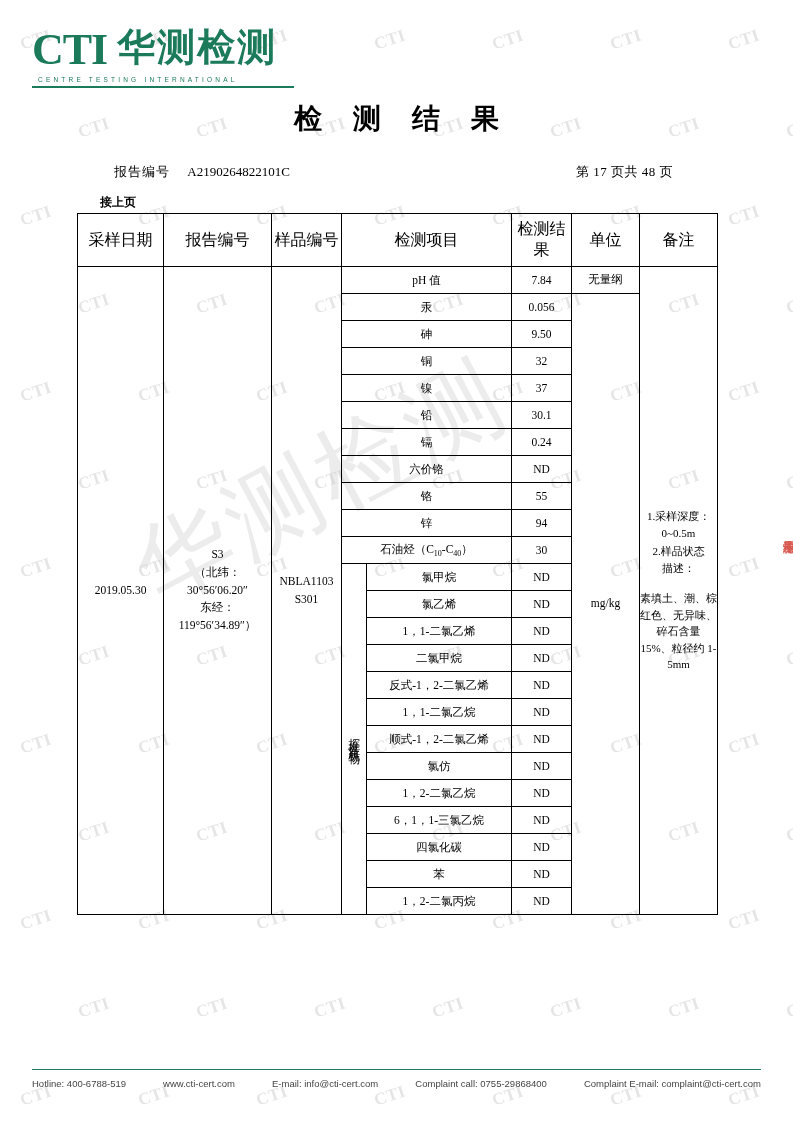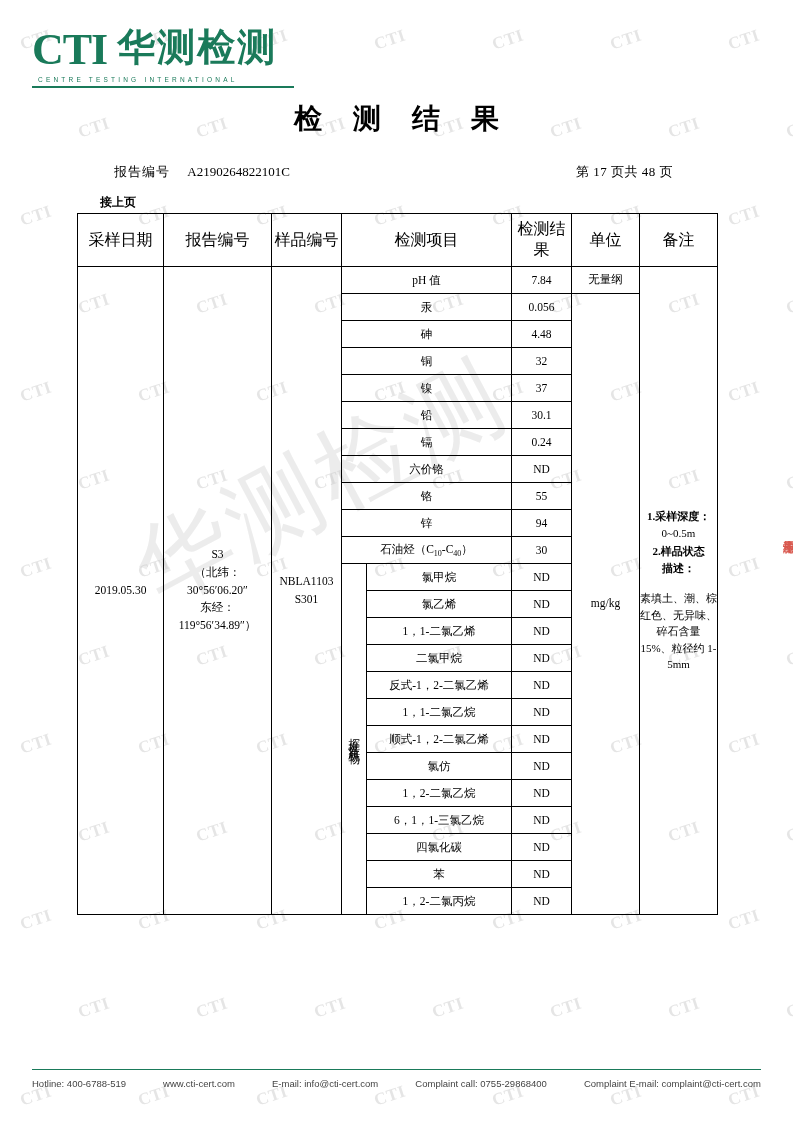--- a/index.html
+++ b/index.html
@@ -174,21 +174,21 @@
     font-size: 11.5px;
     line-height: 1.1;
   }
   .note-cell {
     vertical-align: top;
     text-align: left;
     padding: 4px 5px 0 5px;
     font-size: 11px;
     line-height: 1.5;
   }
-  .note-cell b { font-weight: bold; }
+  .note-cell b { font-weight: normal; }
   .sub { font-size: 8px; vertical-align: sub; }
 
   
   .stamp {
     position: absolute;
     right: 0px;
     top: 530px;
     width: 14px;
     height: 150px;
     z-index: 1;
@@ -387,21 +387,21 @@
             <td class="cell-unit">无量纲</td>
             <td rowspan="24" class="note-cell"><b>1.采样深度：</b><div>0~0.5m</div><div style="margin-top:2px;"><b>2.样品状态</b></div><div><b>描述：</b></div><div style="margin-top:14px;">素填土、潮、棕红色、无异味、碎石含量 15%、粒径约 1-5mm</div></td>
           </tr>
           <tr>
             <td colspan="2">汞</td>
             <td>0.056</td>
             <td class="cell-unit" rowspan="23">mg/kg</td>
           </tr>
           <tr>
             <td colspan="2">砷</td>
-            <td>4.48</td>
+            <td>9.50</td>
           </tr>
           <tr>
             <td colspan="2">铜</td>
             <td>32</td>
           </tr>
           <tr>
             <td colspan="2">镍</td>
             <td>37</td>
           </tr>
           <tr>

